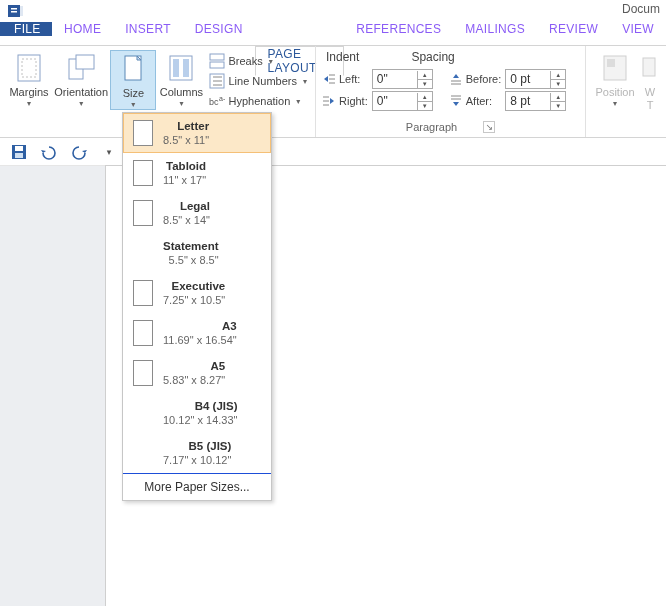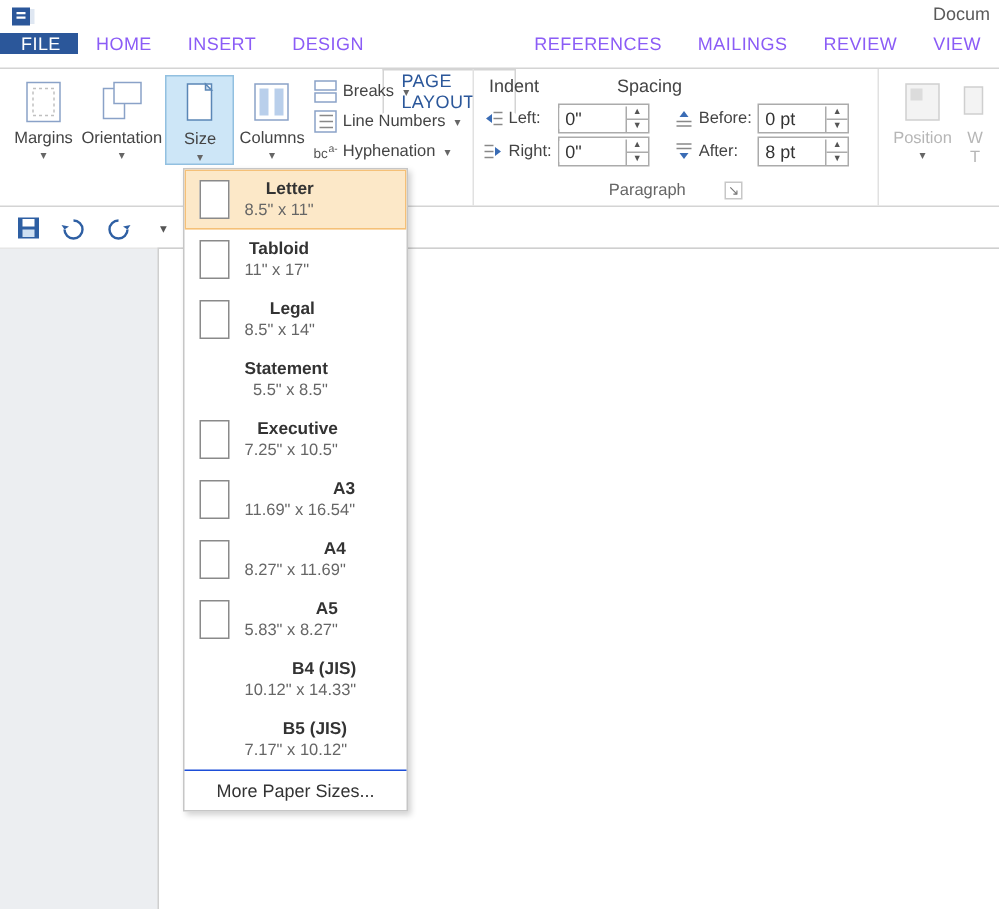--- a/index.html
+++ b/index.html
@@ -360,27 +360,20 @@
       <div class="size-item">
         <div class="thumb"></div>
         <div class="sinfo">
           <span class="sname">A3</span>
           <span class="sdim">11.69" x 16.54"</span>
         </div>
       </div>
       <div class="size-item">
         <div class="thumb"></div>
         <div class="sinfo">
-          <span class="sname">A4</span>
-          <span class="sdim">8.27" x 11.69"</span>
-        </div>
-      </div>
-      <div class="size-item">
-        <div class="thumb"></div>
-        <div class="sinfo">
           <span class="sname">A5</span>
           <span class="sdim">5.83" x 8.27"</span>
         </div>
       </div>
       <div class="size-item">
         <div class="thumb hidden"></div>
         <div class="sinfo">
           <span class="sname">B4 (JIS)</span>
           <span class="sdim">10.12" x 14.33"</span>
         </div>

